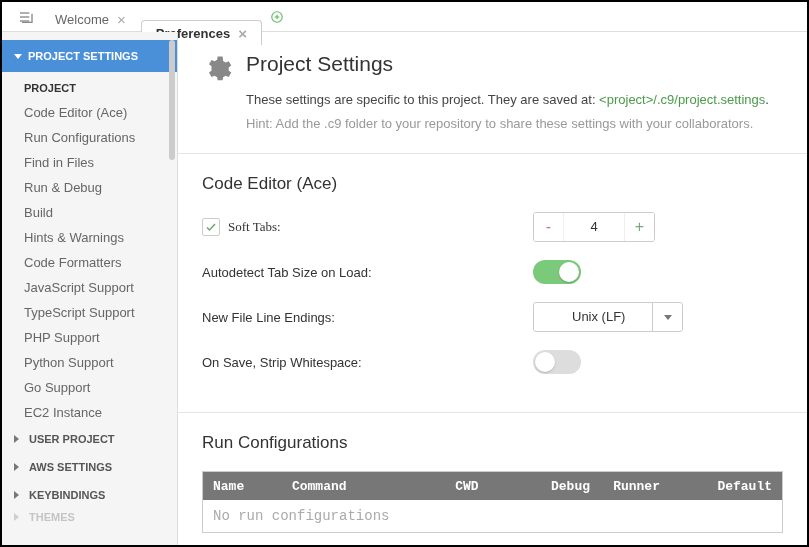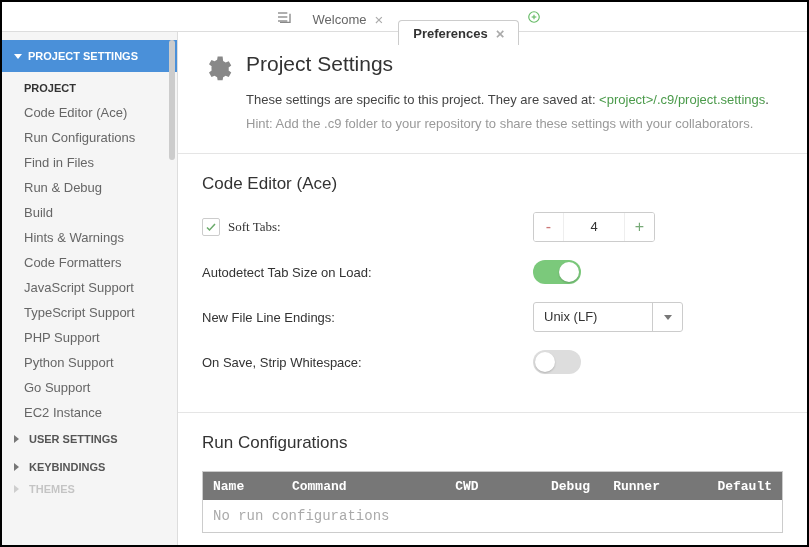--- a/index.html
+++ b/index.html
@@ -1,17 +1,17 @@
 <!DOCTYPE html>
 <html><head>
 <meta charset="utf-8">
 <style>
 * { box-sizing: border-box; margin: 0; padding: 0; }
 body { font-family: Arial, Helvetica, sans-serif; font-size: 13px; color: #333; background: #fff; width: 809px; height: 547px; overflow: hidden; border: 2px solid #000; }
-.tabs { height: 30px; background: #fff; border-bottom: 1px solid #ddd; display: flex; align-items: stretch; padding-left: 10px; justify-content: center; }
+.tabs { height: 30px; background: #fff; border-bottom: 1px solid #ddd; display: flex; align-items: stretch; padding-left: 10px; }
 .tab-handle { width: 28px; display: flex; align-items: center; justify-content: center; color: #888; }
 .tab-handle svg { width: 16px; height: 16px; }
 .tab { display: flex; align-items: center; padding: 0 14px; border: 1px solid transparent; border-bottom: none; color: #666; cursor: pointer; gap: 8px; border-radius: 4px 4px 0 0; margin-top: 4px; }
 .tab.active { background: #fff; border-color: #ccc; color: #333; font-weight: bold; position: relative; top: 14px; }
 .tab .close { color: #aaa; font-size: 15px; }
 .tab-plus { display: flex; align-items: center; padding: 0 8px; color: #6b6; }
 .tab-plus svg { width: 14px; height: 14px; }
 .layout { display: flex; height: calc(100% - 30px); }
 .sidebar { width: 176px; background: #f5f5f5; border-right: 1px solid #ddd; padding: 8px 0; overflow-y: auto; position: relative; }
 .sidebar-scrollbar { position: absolute; right: 2px; top: 8px; width: 6px; height: 120px; background: #ccc; border-radius: 3px; }
@@ -40,21 +40,21 @@
 .stepper button { width: 30px; background: #fff; border: none; color: #999; font-size: 16px; cursor: pointer; }
 .stepper .minus { border-right: 1px solid #eee; color: #c77; }
 .stepper .plus { border-left: 1px solid #eee; color: #7a7; }
 .stepper .val { width: 60px; text-align: center; line-height: 28px; color: #333; }
 .toggle { width: 48px; height: 24px; border-radius: 12px; position: relative; cursor: pointer; }
 .toggle.on { background: #7bc97b; }
 .toggle.off { background: #ddd; }
 .toggle .knob { width: 20px; height: 20px; background: #fff; border-radius: 50%; position: absolute; top: 2px; box-shadow: 0 1px 2px rgba(0,0,0,0.2); }
 .toggle.on .knob { right: 2px; }
 .toggle.off .knob { left: 2px; }
-.select { display: flex; border: 1px solid #ccc; border-radius: 3px; height: 30px; width: 150px; }
+.select { display: flex; border: 1px solid #ccc; border-radius: 3px; height: 30px; width: 150px; padding-left: 28px; }
 .select .val { flex: 1; padding: 0 10px; line-height: 28px; color: #333; }
 .select .arrow { width: 30px; border-left: 1px solid #ccc; display: flex; align-items: center; justify-content: center; }
 .table { border: 1px solid #ccc; font-family: Liberation Mono, monospace; }
 .table-head { background: #777; color: #fff; display: flex; height: 28px; align-items: center; font-weight: bold; font-size: 13px; }
 .table-head div { padding: 0 10px; }
 .col-name { width: 90px; }
 .col-cmd { width: 190px; }
 .col-cwd { width: 110px; }
 .col-debug { width: 70px; }
 .col-runner { width: 120px; }
@@ -108,21 +108,25 @@
         <div class="side-item">Code Formatters</div>
         <div class="side-item">JavaScript Support</div>
         <div class="side-item">TypeScript Support</div>
         <div class="side-item">PHP Support</div>
         <div class="side-item">Python Support</div>
         <div class="side-item">Go Support</div>
         <div class="side-item">EC2 Instance</div>
       </div>
     <div class="side-section">
       <span class="caret right"></span>
-      <span>USER SETTINGS</span>
+      <span>USER PROJECT</span>
+    </div>
+    <div class="side-section">
+      <span class="caret right"></span>
+      <span>AWS SETTINGS</span>
     </div>
     <div class="side-section">
       <span class="caret right"></span>
       <span>KEYBINDINGS</span>
     </div>
     <div class="side-section" style="opacity:0.3; overflow:hidden; height:12px;">
       <span class="caret right"></span>
       <span>THEMES</span>
     </div>
     <div class="sidebar-scrollbar"></div>

